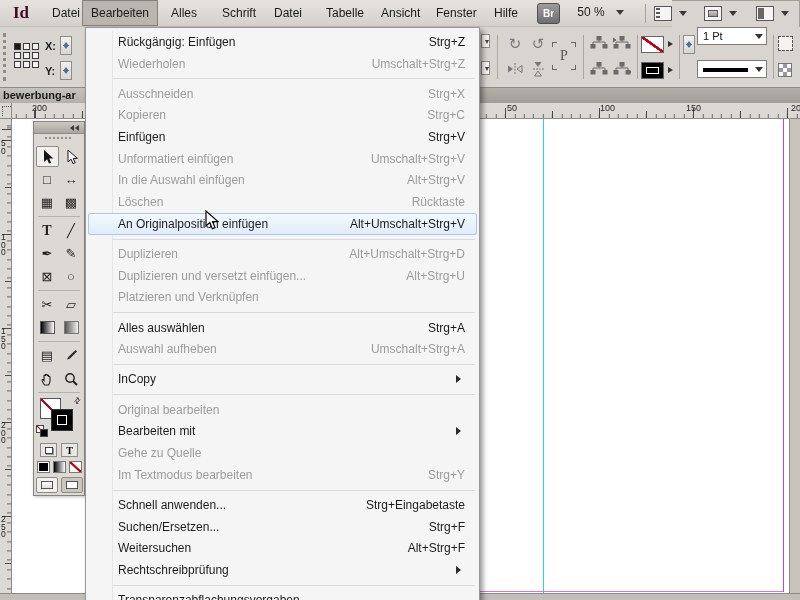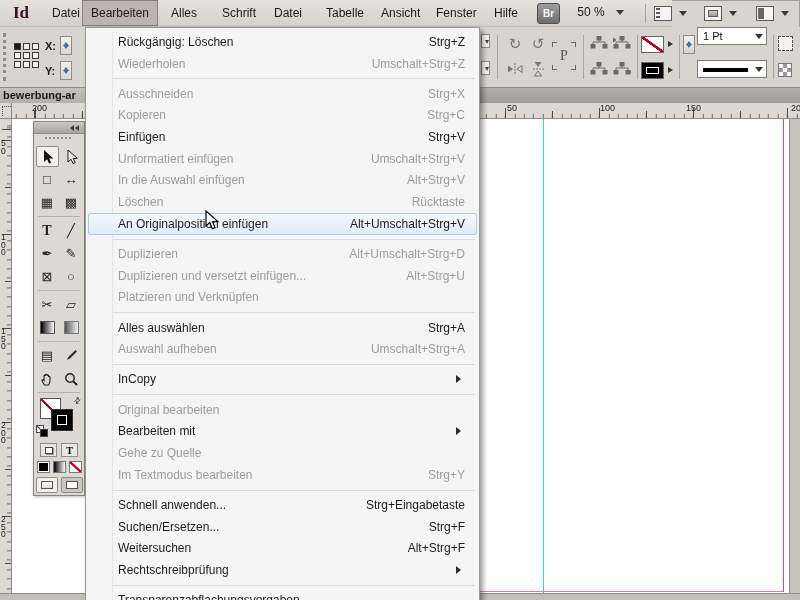--- a/index.html
+++ b/index.html
@@ -417,21 +417,21 @@
     </div>
     <div class="moderow">
       <div class="modebtn sel"></div>
       <div class="modebtn"></div>
     </div>
   </div>
 
   <div id="editmenu">
     <div>
         <div class="mi">
-          <span>Rückgängig: Löschen</span>
+          <span>Rückgängig: Einfügen</span>
           <span class="sc">Strg+Z</span>
         </div>
         <div class="mi dis">
           <span>Wiederholen</span>
           <span class="sc">Umschalt+Strg+Z</span>
         </div>
         <div class="msep"></div>
         <div class="mi dis">
           <span>Ausschneiden</span>
           <span class="sc">Strg+X</span>

